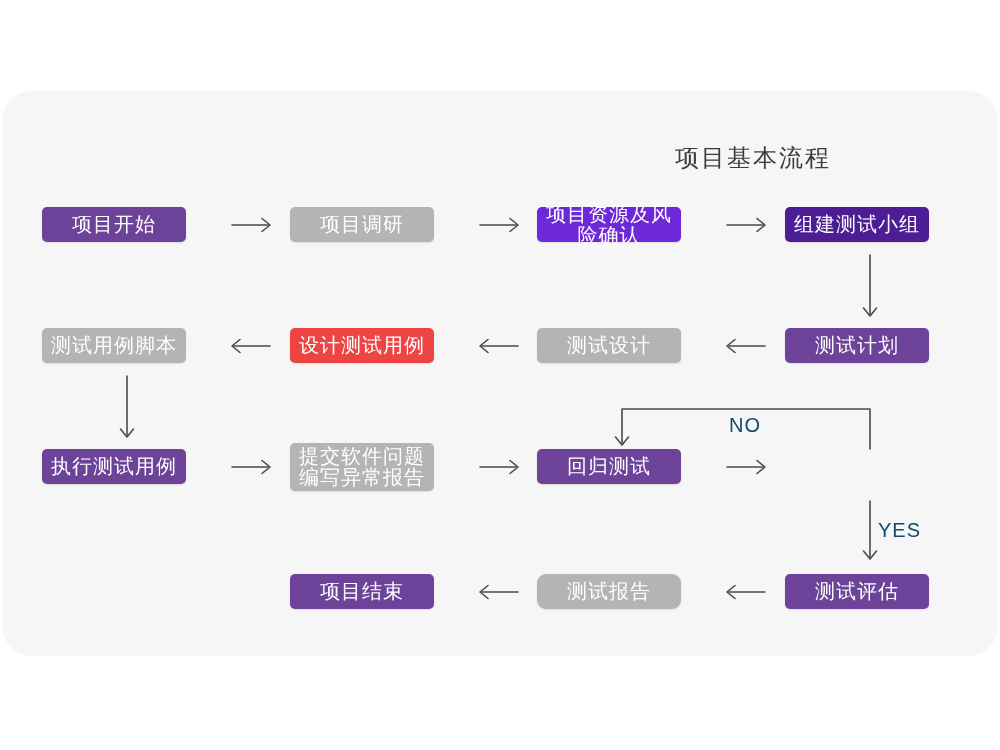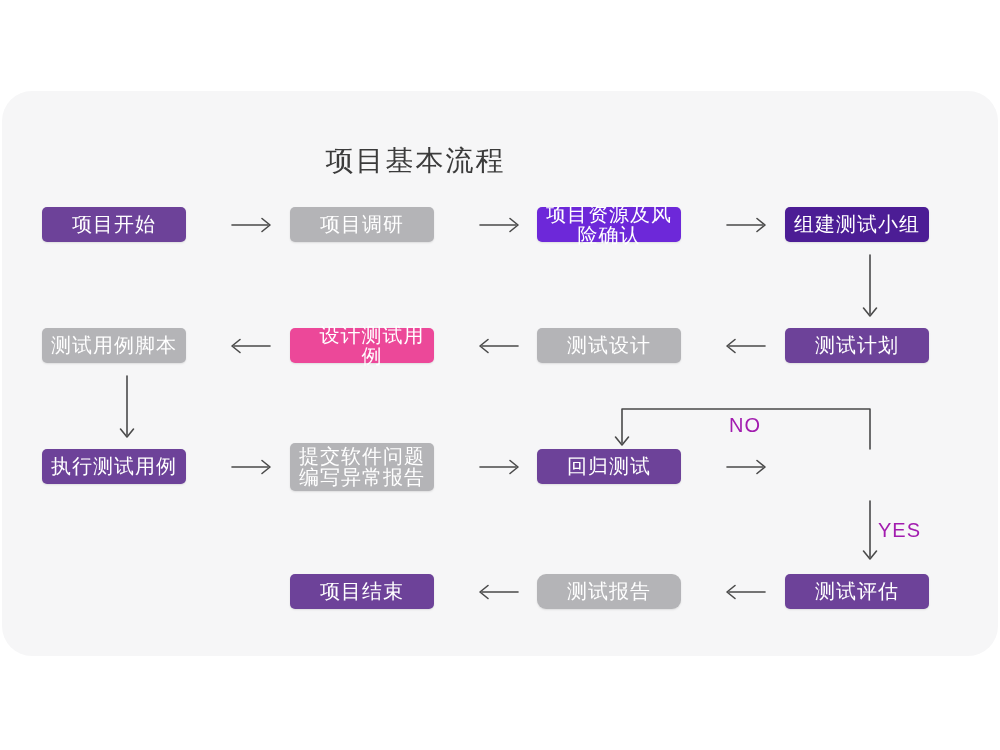--- a/index.html
+++ b/index.html
@@ -13,22 +13,22 @@
     left: 2px; top: 91px;
     width: 996px; height: 565px;
     background: #f6f6f7;
     border-radius: 30px;
   }
 
   .title {
     position: absolute;
     left: 0; top: 142px;
     width: 831px;
-    text-align: center;
-    font-size: 28px;
+    text-align: right;
+    font-size: 24px;
     font-weight: 500;
     letter-spacing: 2px;
     color: #3b3b3b;
   }
 
   .arrow-layer {
     position: absolute; left: 0; top: 0;
     width: 1000px; height: 750px;
     pointer-events: none;
   }
@@ -63,21 +63,21 @@
   .c4 { left: 785px; }
   .r1 { top: 207px; }
   .r2 { top: 328px; }
   .r3 { top: 449px; }
   .r4 { top: 574px; }
 
   .edge-label {
     position: absolute;
     font-size: 20px;
     letter-spacing: 1px;
-    color: #a21caf;
+    color: #0c4a6e;
   }
   .edge-label.no  { left: 705px; top: 414px; width: 80px; text-align: center; }
   .edge-label.yes { left: 878px; top: 519px; }
 </style>
 </head>
 <body>
 
 <div class="canvas">
 
   <div class="panel"></div>
@@ -154,21 +154,21 @@
         <path d="M488 585.5 L480 592 L488 598.5"></path>
     </g>
   </svg>
 
   <div class="node r1 c1" style="background: rgb(109, 66, 153);">项目开始</div>
   <div class="node r1 c2" style="background: rgb(180, 180, 183);">项目调研</div>
   <div class="node r1 c3" style="background: #6d28d9;">项目资源及风险确认</div>
   <div class="node r1 c4" style="background: #4c1d95;">组建测试小组</div>
 
   <div class="node r2 c1" style="background: rgb(180, 180, 183);">测试用例脚本</div>
-  <div class="node r2 c2" style="background: #ec4899; padding-left: 20px;">设计测试用例</div>
+  <div class="node r2 c2" style="background: #ef4444;">设计测试用例</div>
   <div class="node r2 c3" style="background: rgb(180, 180, 183);">测试设计</div>
   <div class="node r2 c4" style="background: rgb(109, 66, 153);">测试计划</div>
 
   <div class="node r3 c1" style="background: rgb(109, 66, 153);">执行测试用例</div>
   <div class="node tall c2" style="background: rgb(180, 180, 183);">提交软件问题
 编写异常报告</div>
   <div class="node r3 c3" style="background: rgb(109, 66, 153);">回归测试</div>
 
   <div class="node r4 c2" style="background: rgb(109, 66, 153);">项目结束</div>
   <div class="node r4 c3" style="background: rgb(180, 180, 183); border-radius: 9px;">测试报告</div>

